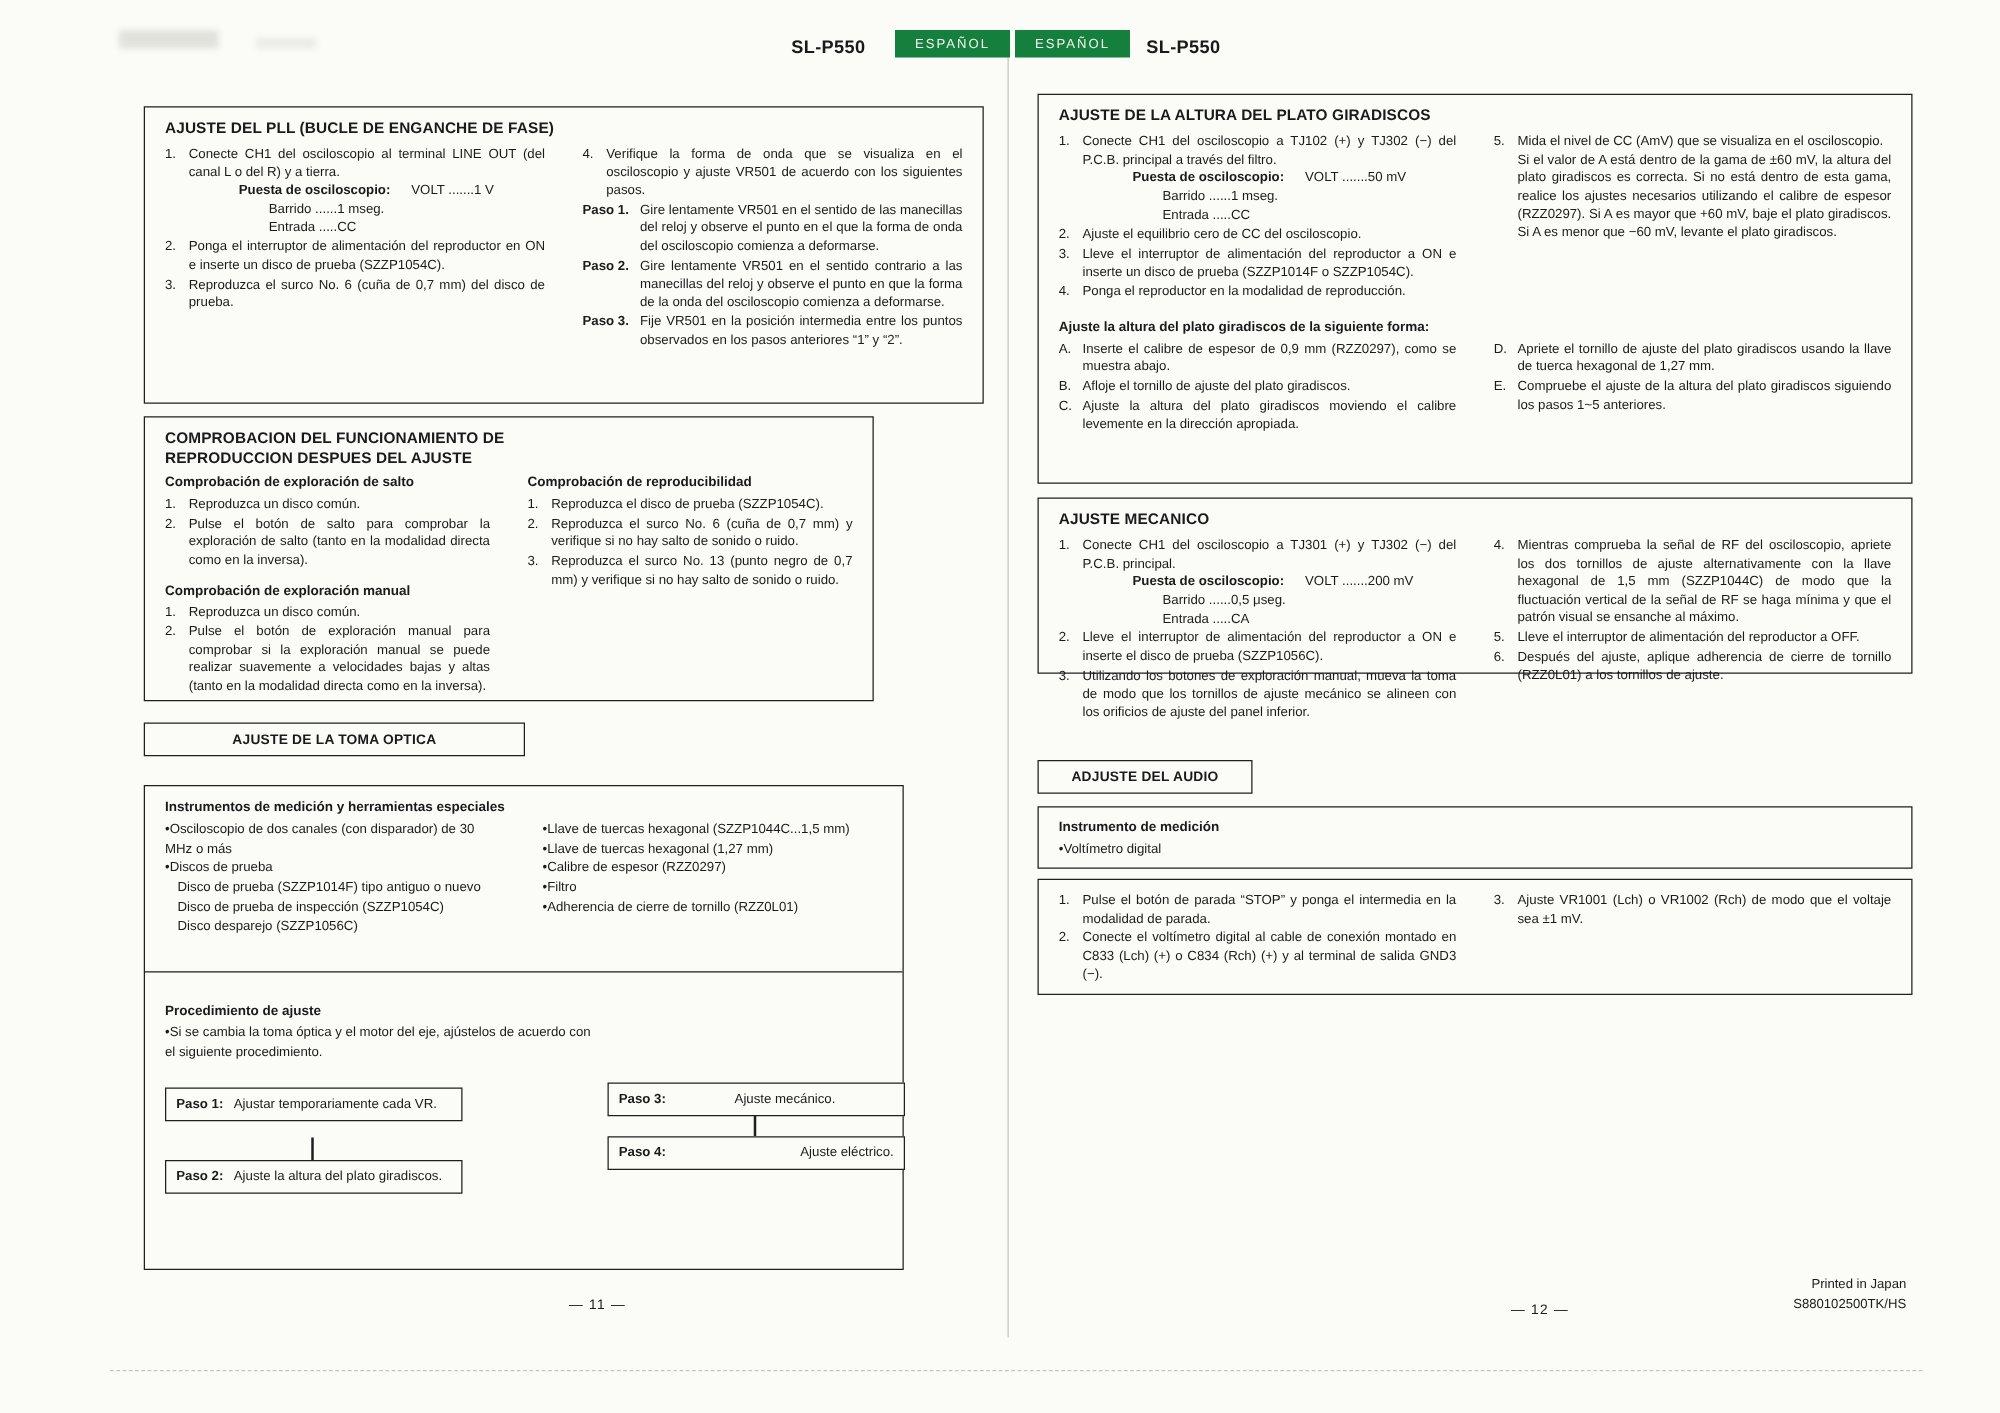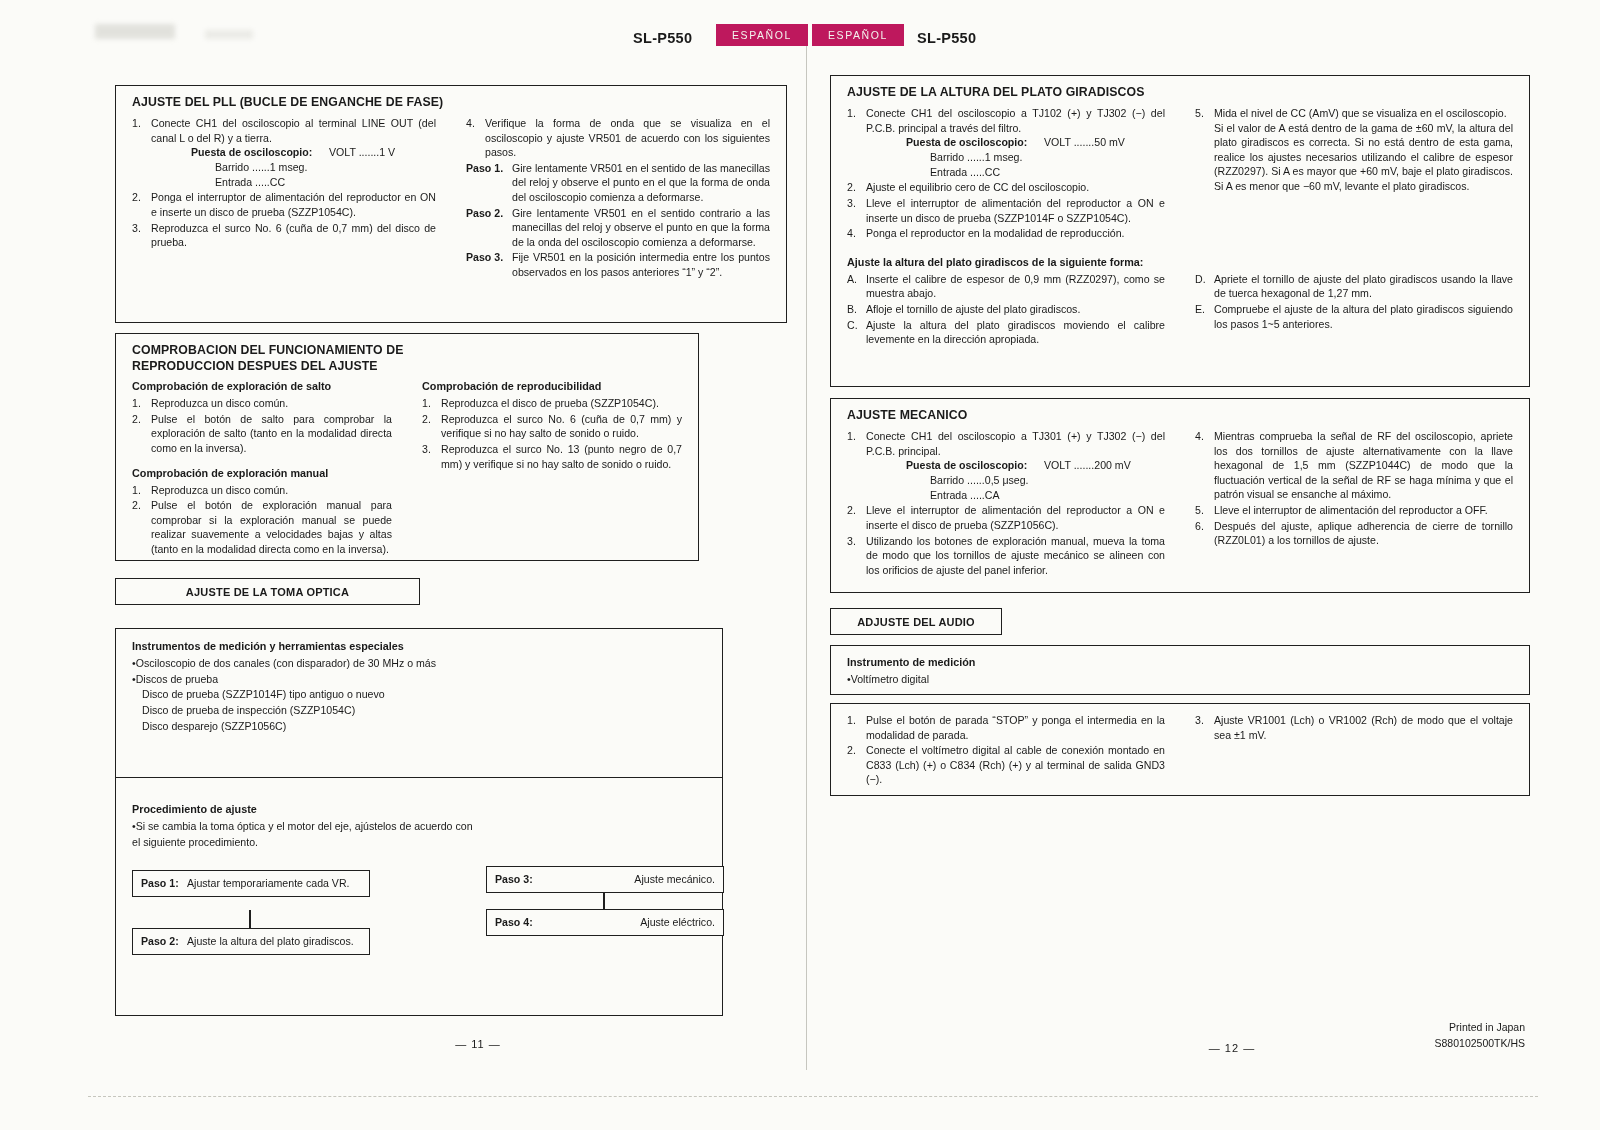--- a/index.html
+++ b/index.html
@@ -25,21 +25,21 @@
   .scope { margin-left: 19px; font-size: 10.6px; line-height: 1.42; }
   .scope .row1 { display: flex; padding-left: 40px; }
   .scope .lbl { flex: 0 0 138px; font-weight: bold; }
   .scope .ind { margin-left: 64px; } .mt10 { margin-top: 10px; } .mt14 { margin-top: 14px; }
   .titlebox { position: absolute; border: 1.6px solid #1f1f1f; display: flex; align-items: center; justify-content: center; font-weight: bold; font-size: 11px; letter-spacing: .2px; }
   .bullet-line { font-size: 10.6px; line-height: 1.48; }
   .bullet-sub { font-size: 10.6px; line-height: 1.48; margin-left: 10px; }
   .flowbox { position: absolute; border: 1.5px solid #1f1f1f; padding: 5px 8px; background: #fbfbf8; }
   .connector { position: absolute; width: 1.5px; background: #1f1f1f; }
   .hairline { position: absolute; background: #c6c6bf; }
-  .badge { position: absolute; background: #be185d; color: #f3f3ee; font-size: 10.5px; letter-spacing: 1.6px; display: flex; align-items: center; justify-content: center; }
+  .badge { position: absolute; background: #15803d; color: #f3f3ee; font-size: 10.5px; letter-spacing: 1.6px; display: flex; align-items: center; justify-content: center; }
   .model { position: absolute; font-weight: bold; font-size: 14.5px; letter-spacing: .3px; }
   .pagenum { position: absolute; font-size: 11px; letter-spacing: 1px; text-align: center; width: 80px; }
   .footer { position: absolute; font-size: 10.5px; text-align: right; line-height: 1.5; }
   .smudge { position: absolute; background: #c9c9c2; filter: blur(2.5px); }
   .dashline { position: absolute; border-top: 1.6px dashed #c6c6be; }
   .split-top { padding: 10px 16px 8px; height: 148px; }
   .split-bottom { position: relative; border-top: 1.5px solid #1f1f1f; height: 238px; padding: 10px 16px; }
 </style>
 </head>
 <body>
@@ -147,20 +147,27 @@
   <div class="split-top">
     <div class="subhead">Instrumentos de medición y herramientas especiales</div>
     <div class="cols">
       <div class="col">
         <div class="bullet-line">•Osciloscopio de dos canales (con disparador) de 30 MHz o más</div>
         <div class="bullet-line">•Discos de prueba</div>
         <div class="bullet-sub">Disco de prueba (SZZP1014F) tipo antiguo o nuevo</div>
         <div class="bullet-sub">Disco de prueba de inspección (SZZP1054C)</div>
         <div class="bullet-sub">Disco desparejo (SZZP1056C)</div>
       </div>
+      <div class="col">
+        <div class="bullet-line">•Llave de tuercas hexagonal (SZZP1044C...1,5 mm)</div>
+        <div class="bullet-line">•Llave de tuercas hexagonal (1,27 mm)</div>
+        <div class="bullet-line">•Calibre de espesor (RZZ0297)</div>
+        <div class="bullet-line">•Filtro</div>
+        <div class="bullet-line">•Adherencia de cierre de tornillo (RZZ0L01)</div>
+      </div>
     </div>
   </div>
   <div class="split-bottom">
     <div class="subhead mt14">Procedimiento de ajuste</div>
     <div class="bullet-line" style="max-width:350px;">•Si se cambia la toma óptica y el motor del eje, ajústelos de acuerdo con el siguiente procedimiento.</div>
 
     <div class="flowbox" style="left:16px; top:92px; width:238px;">
       <div class="item wide-n">
         <span class="n">Paso 1:</span>
         <span class="t" style="text-align:left;">Ajustar temporariamente cada VR.</span>
@@ -170,21 +177,21 @@
     <div class="flowbox" style="left:16px; top:150px; width:238px;">
       <div class="item wide-n">
         <span class="n">Paso 2:</span>
         <span class="t" style="text-align:left;">Ajuste la altura del plato giradiscos.</span>
       </div>
     </div>
 
     <div class="flowbox" style="left:370px; top:88px; width:238px;">
       <div class="item wide-n">
         <span class="n">Paso 3:</span>
-        <span class="t" style="text-align:right;">Ajuste mecánico.</span>
+        <span class="t" style="text-align:center;">Ajuste mecánico.</span>
       </div>
     </div>
     <div class="connector" style="left:487px; top:114px; height:17px;"></div>
     <div class="flowbox" style="left:370px; top:131px; width:238px;">
       <div class="item wide-n">
         <span class="n">Paso 4:</span>
         <span class="t" style="text-align:right;">Ajuste eléctrico.</span>
       </div>
     </div>
   </div>
@@ -251,21 +258,21 @@
         <span class="t">Apriete el tornillo de ajuste del plato giradiscos usando la llave de tuerca hexagonal de 1,27 mm.</span>
       </div>
       <div class="item">
         <span class="n">E.</span>
         <span class="t">Compruebe el ajuste de la altura del plato giradiscos siguiendo los pasos 1~5 anteriores.</span>
       </div>
     </div>
   </div>
 </section>
 
-<section class="box" style="left:830px; top:398px; width:700px; height:195px;">
+<section class="box" style="left:830px; top:398px; width:700px; height:141px;">
   <h2 class="box-title">AJUSTE MECANICO</h2>
   <div class="cols">
     <div class="col">
       <div class="item">
         <span class="n">1.</span>
         <span class="t">Conecte CH1 del osciloscopio a TJ301 (+) y TJ302 (−) del P.C.B. principal.</span>
       </div>
       <div class="scope">
         <div class="row1">
           <span class="lbl">Puesta de osciloscopio:</span>

